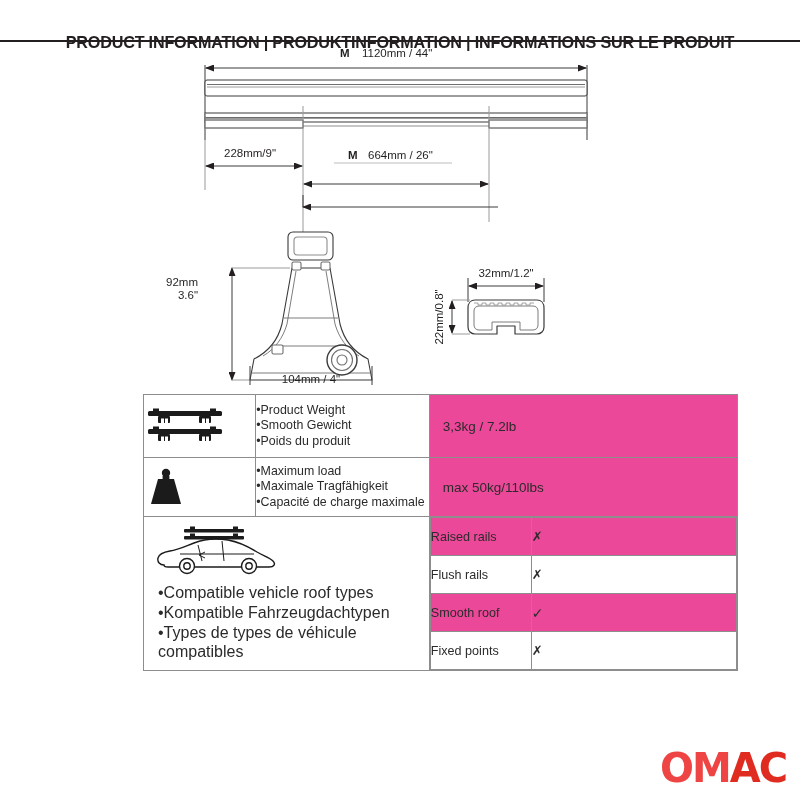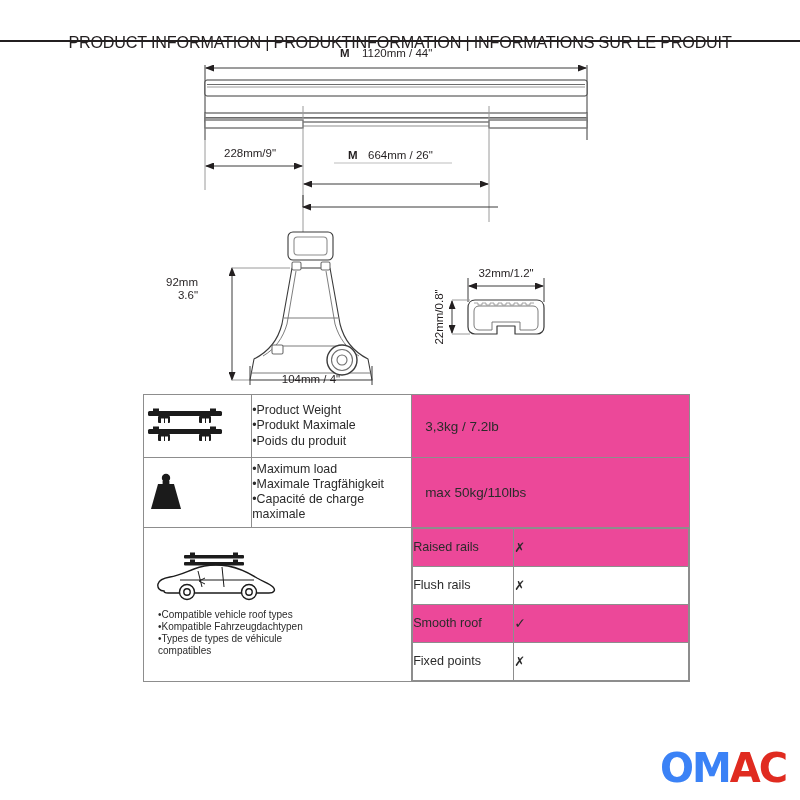--- a/index.html
+++ b/index.html
@@ -8,66 +8,66 @@
     font-family:"Liberation Sans","DejaVu Sans",sans-serif;
     color:#231f20;overflow:hidden;position:relative;
   }
   
   #header-bar{
     position:absolute;left:0;top:0;width:800px;height:40px;
     border-bottom:2px solid #231f20;
     display:flex;align-items:center;justify-content:center;
   }
   #header-title{
-    font-size:16.2px;font-weight:normal;letter-spacing:-0.2px;
+    font-size:16.2px;font-weight:bold;letter-spacing:-0.2px;
     white-space:nowrap;color:#231f20;margin-top:44px;
   }
   
   #drawing{position:absolute;left:0;top:40px;width:800px;height:345px;}
   svg{display:block;}
   .dimtext{font-family:"Liberation Sans","DejaVu Sans",sans-serif;font-size:11.5px;fill:#231f20;}
   .dimtext-m{font-family:"Liberation Sans","DejaVu Sans",sans-serif;font-size:11.5px;fill:#231f20;font-weight:bold;}
   
   #spec-table{
-    position:absolute;left:143px;top:394px;width:547px;
+    position:absolute;left:143px;top:394px;width:595px;
     border:1px solid #8d8d8d;border-collapse:collapse;
   }
   #spec-table td{
     border:1px solid #8d8d8d;vertical-align:middle;padding:0;
   }
   .c-icon{width:112px;text-align:center;}
   .c-label{width:133px;}
   .c-value{width:300px;padding-left:13px !important;font-size:13.5px;color:#2b2b2b;}
   .shade{background:#ec4899;}
   .labels{font-size:12.4px;line-height:1.22;color:#2b2b2b;padding:4px 2px 4px 0;}
   .labels.ralign{text-align:right;}
   .row-weight td{height:62px;}
   .row-material td{height:38px;}
   .row-load td{height:58px;}
   .row-lock td{height:56px;}
   .tick{font-size:22px;line-height:1;color:#111;}
   
   .compat-left{width:245px;text-align:center;padding:6px 6px 8px 6px !important;}
-  .compat-text{font-size:10px;line-height:1.22;color:#2b2b2b;text-align:left;padding-left:8px;margin-top:4px;}
+  .compat-text{font-size:16px;line-height:1.22;color:#2b2b2b;text-align:left;padding-left:8px;margin-top:4px;}
   .sub-table{width:100%;border-collapse:collapse;padding-left:8px;}
   .sub-table td{border:1px solid #8d8d8d;height:37px;font-size:12.6px;color:#2b2b2b;}
   .sub-table td.k{width:100px;padding-left:11px;}
   .sub-table td.v{padding-left:10px;font-size:13px;}
   .sub-table tr:first-child td{border-top:none;}
   .sub-table tr:last-child td{border-bottom:none;}
   .sub-table td:last-child{border-right:none;}
   .mark-x{font-weight:bold;font-style:italic;font-size:13px;}
   .mark-v{font-size:14px;}
   
   #logo{
     position:absolute;right:14px;bottom:12px;
     font-size:40px;font-weight:bold;letter-spacing:-2px;line-height:1;
     font-family:"DejaVu Sans","Liberation Sans",sans-serif;
   }
-  #logo .om{color:#3b82f6;}
+  #logo .om{color:#ef4444;}
   #logo .ac{color:#e02b20;}
 </style>
 </head>
 <body>
 
 <div id="header-bar">
   <div id="header-title">PRODUCT INFORMATION | PRODUKTINFORMATION | INFORMATIONS SUR LE PRODUIT</div>
 </div>
 
 <div id="drawing">
@@ -222,21 +222,21 @@
             <rect x="17" y="31.5" width="3" height="4.5" fill="#ffffff"></rect>
               <rect x="21" y="31.5" width="3" height="4.5" fill="#ffffff"></rect>
             <rect x="58" y="31.5" width="3" height="4.5" fill="#ffffff"></rect>
               <rect x="62" y="31.5" width="3" height="4.5" fill="#ffffff"></rect>
           </g>
         </svg>
       </td>
       <td class="c-label">
         <div class="labels">
           <div>•Product Weight</div>
-          <div>•Produkt Maximale</div>
+          <div>•Smooth Gewicht</div>
           <div>•Poids du produit</div>
         </div>
       </td>
       <td class="c-value shade">3,3kg / 7.2lb</td>
     </tr>
 
 
     <tr class="row-load">
       <td class="c-icon" style="width:70px;">
         <svg width="44" height="40" viewBox="0 0 44 40" aria-hidden="true">

